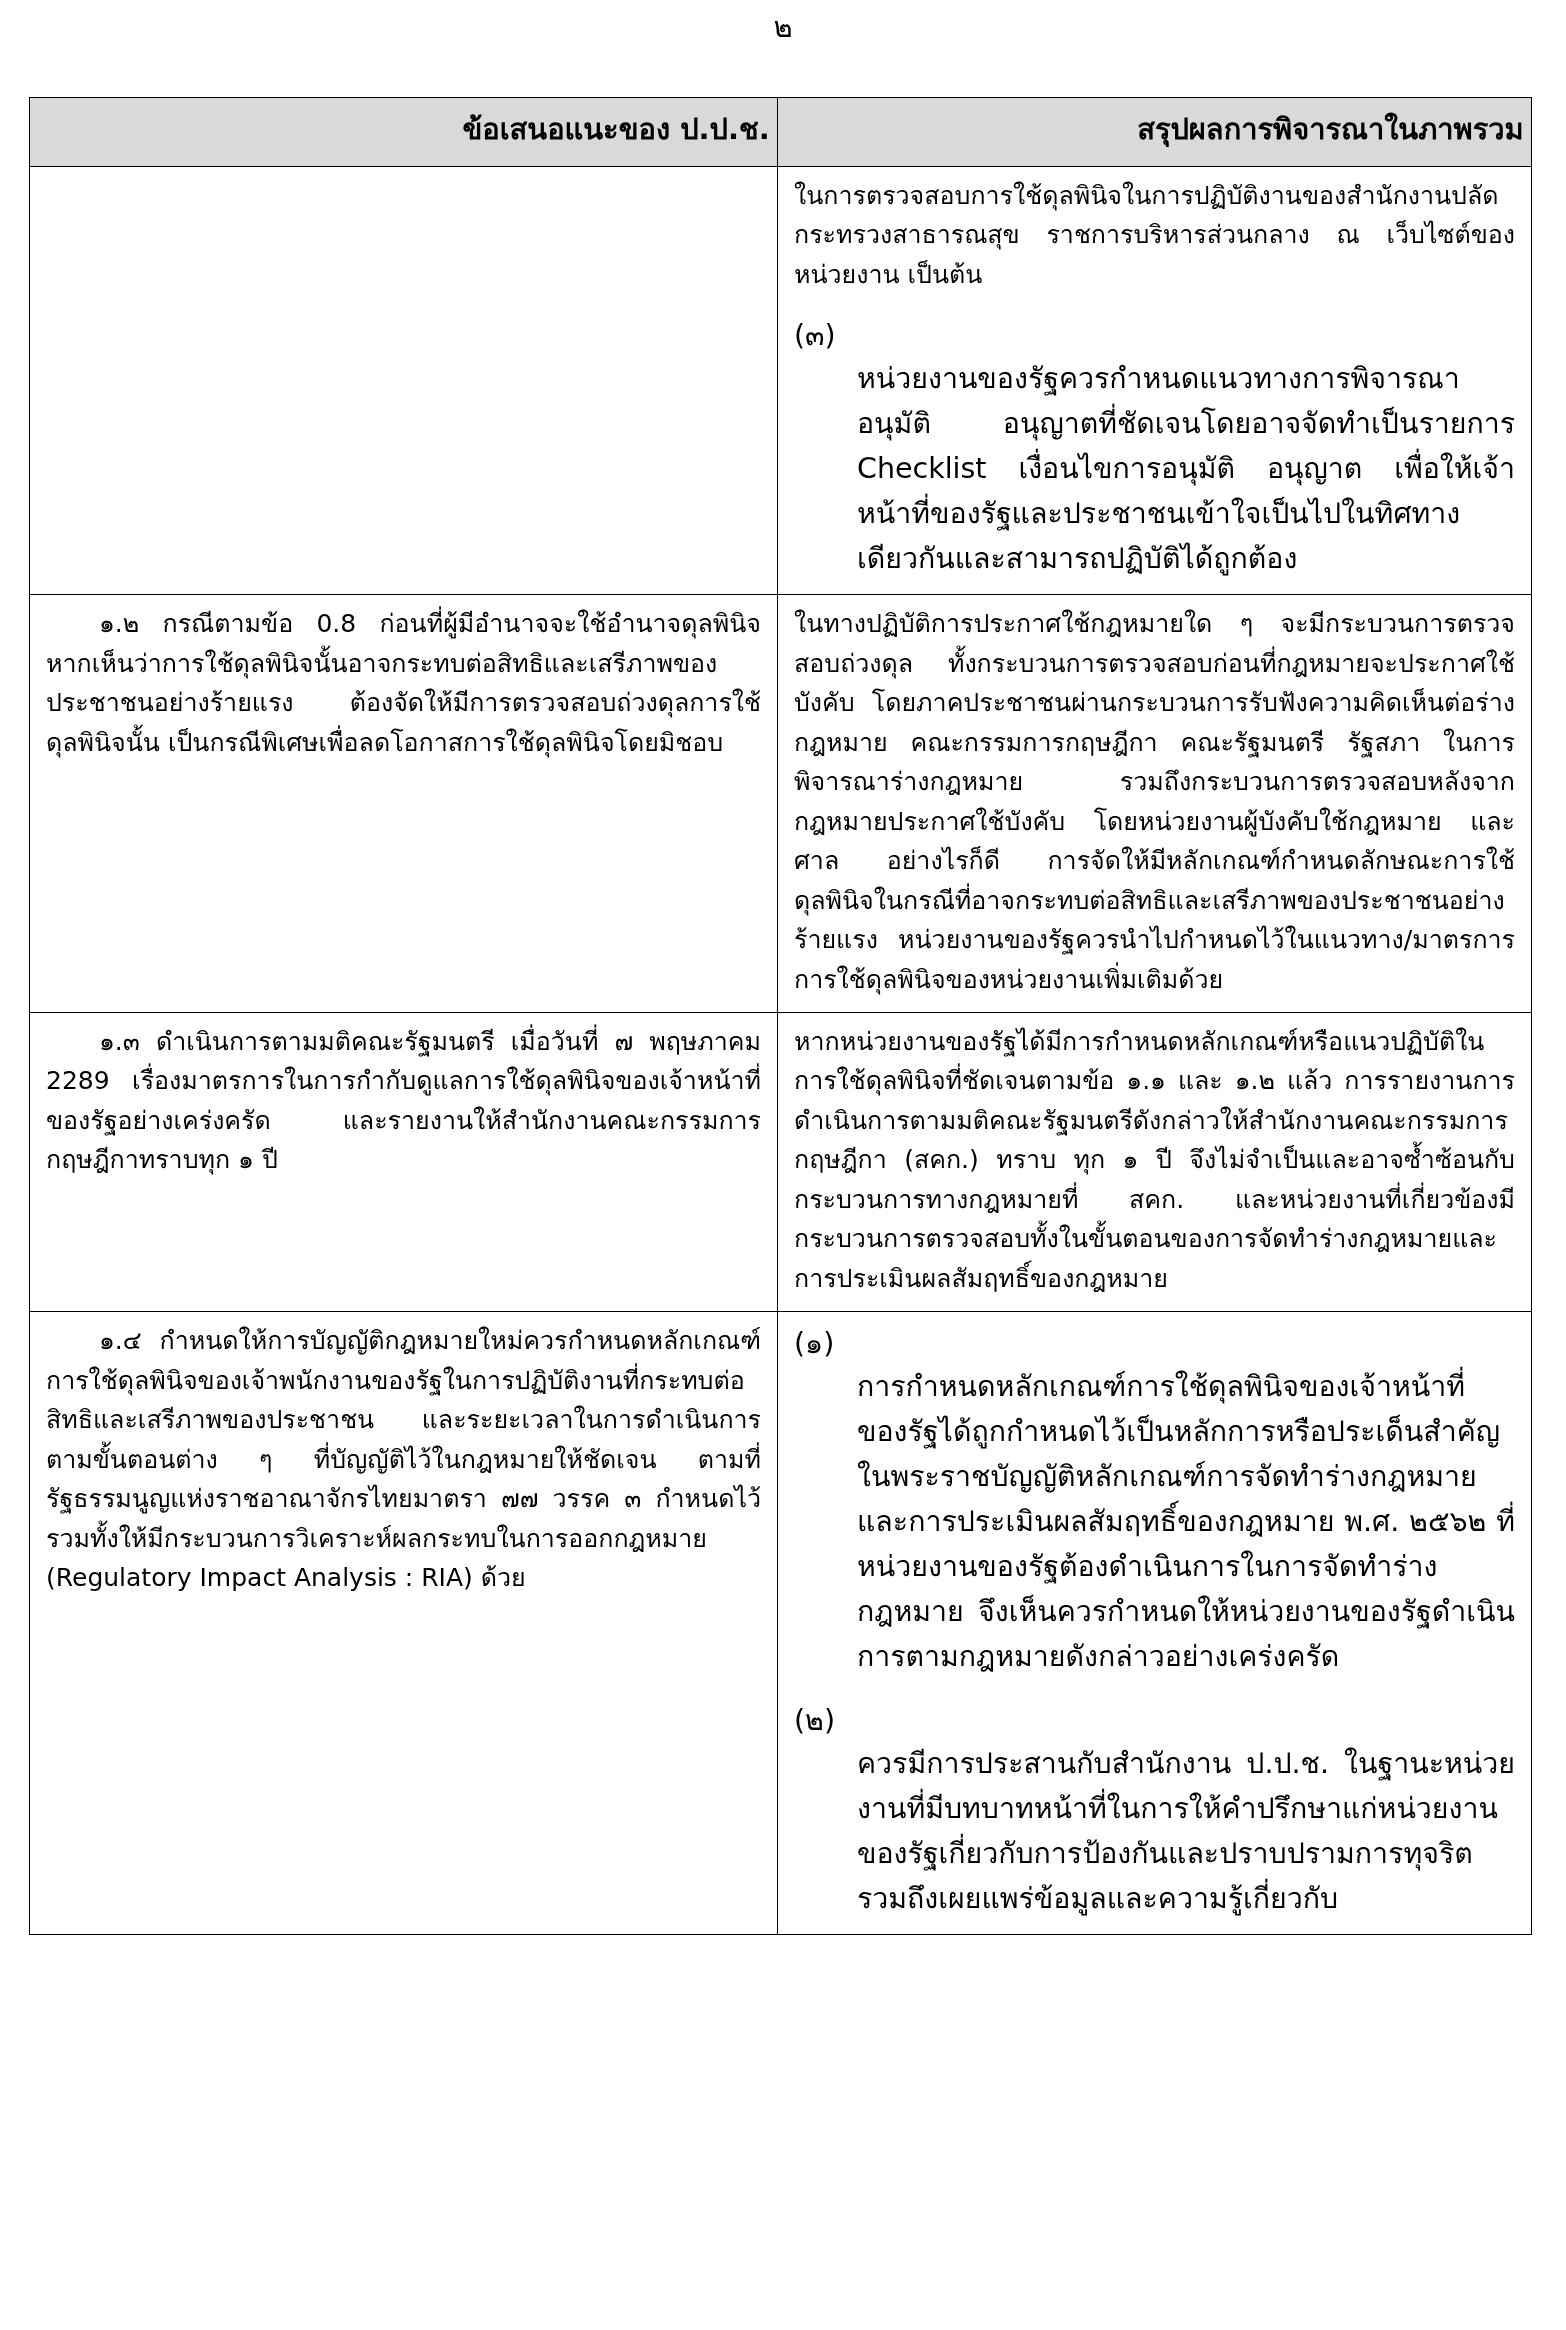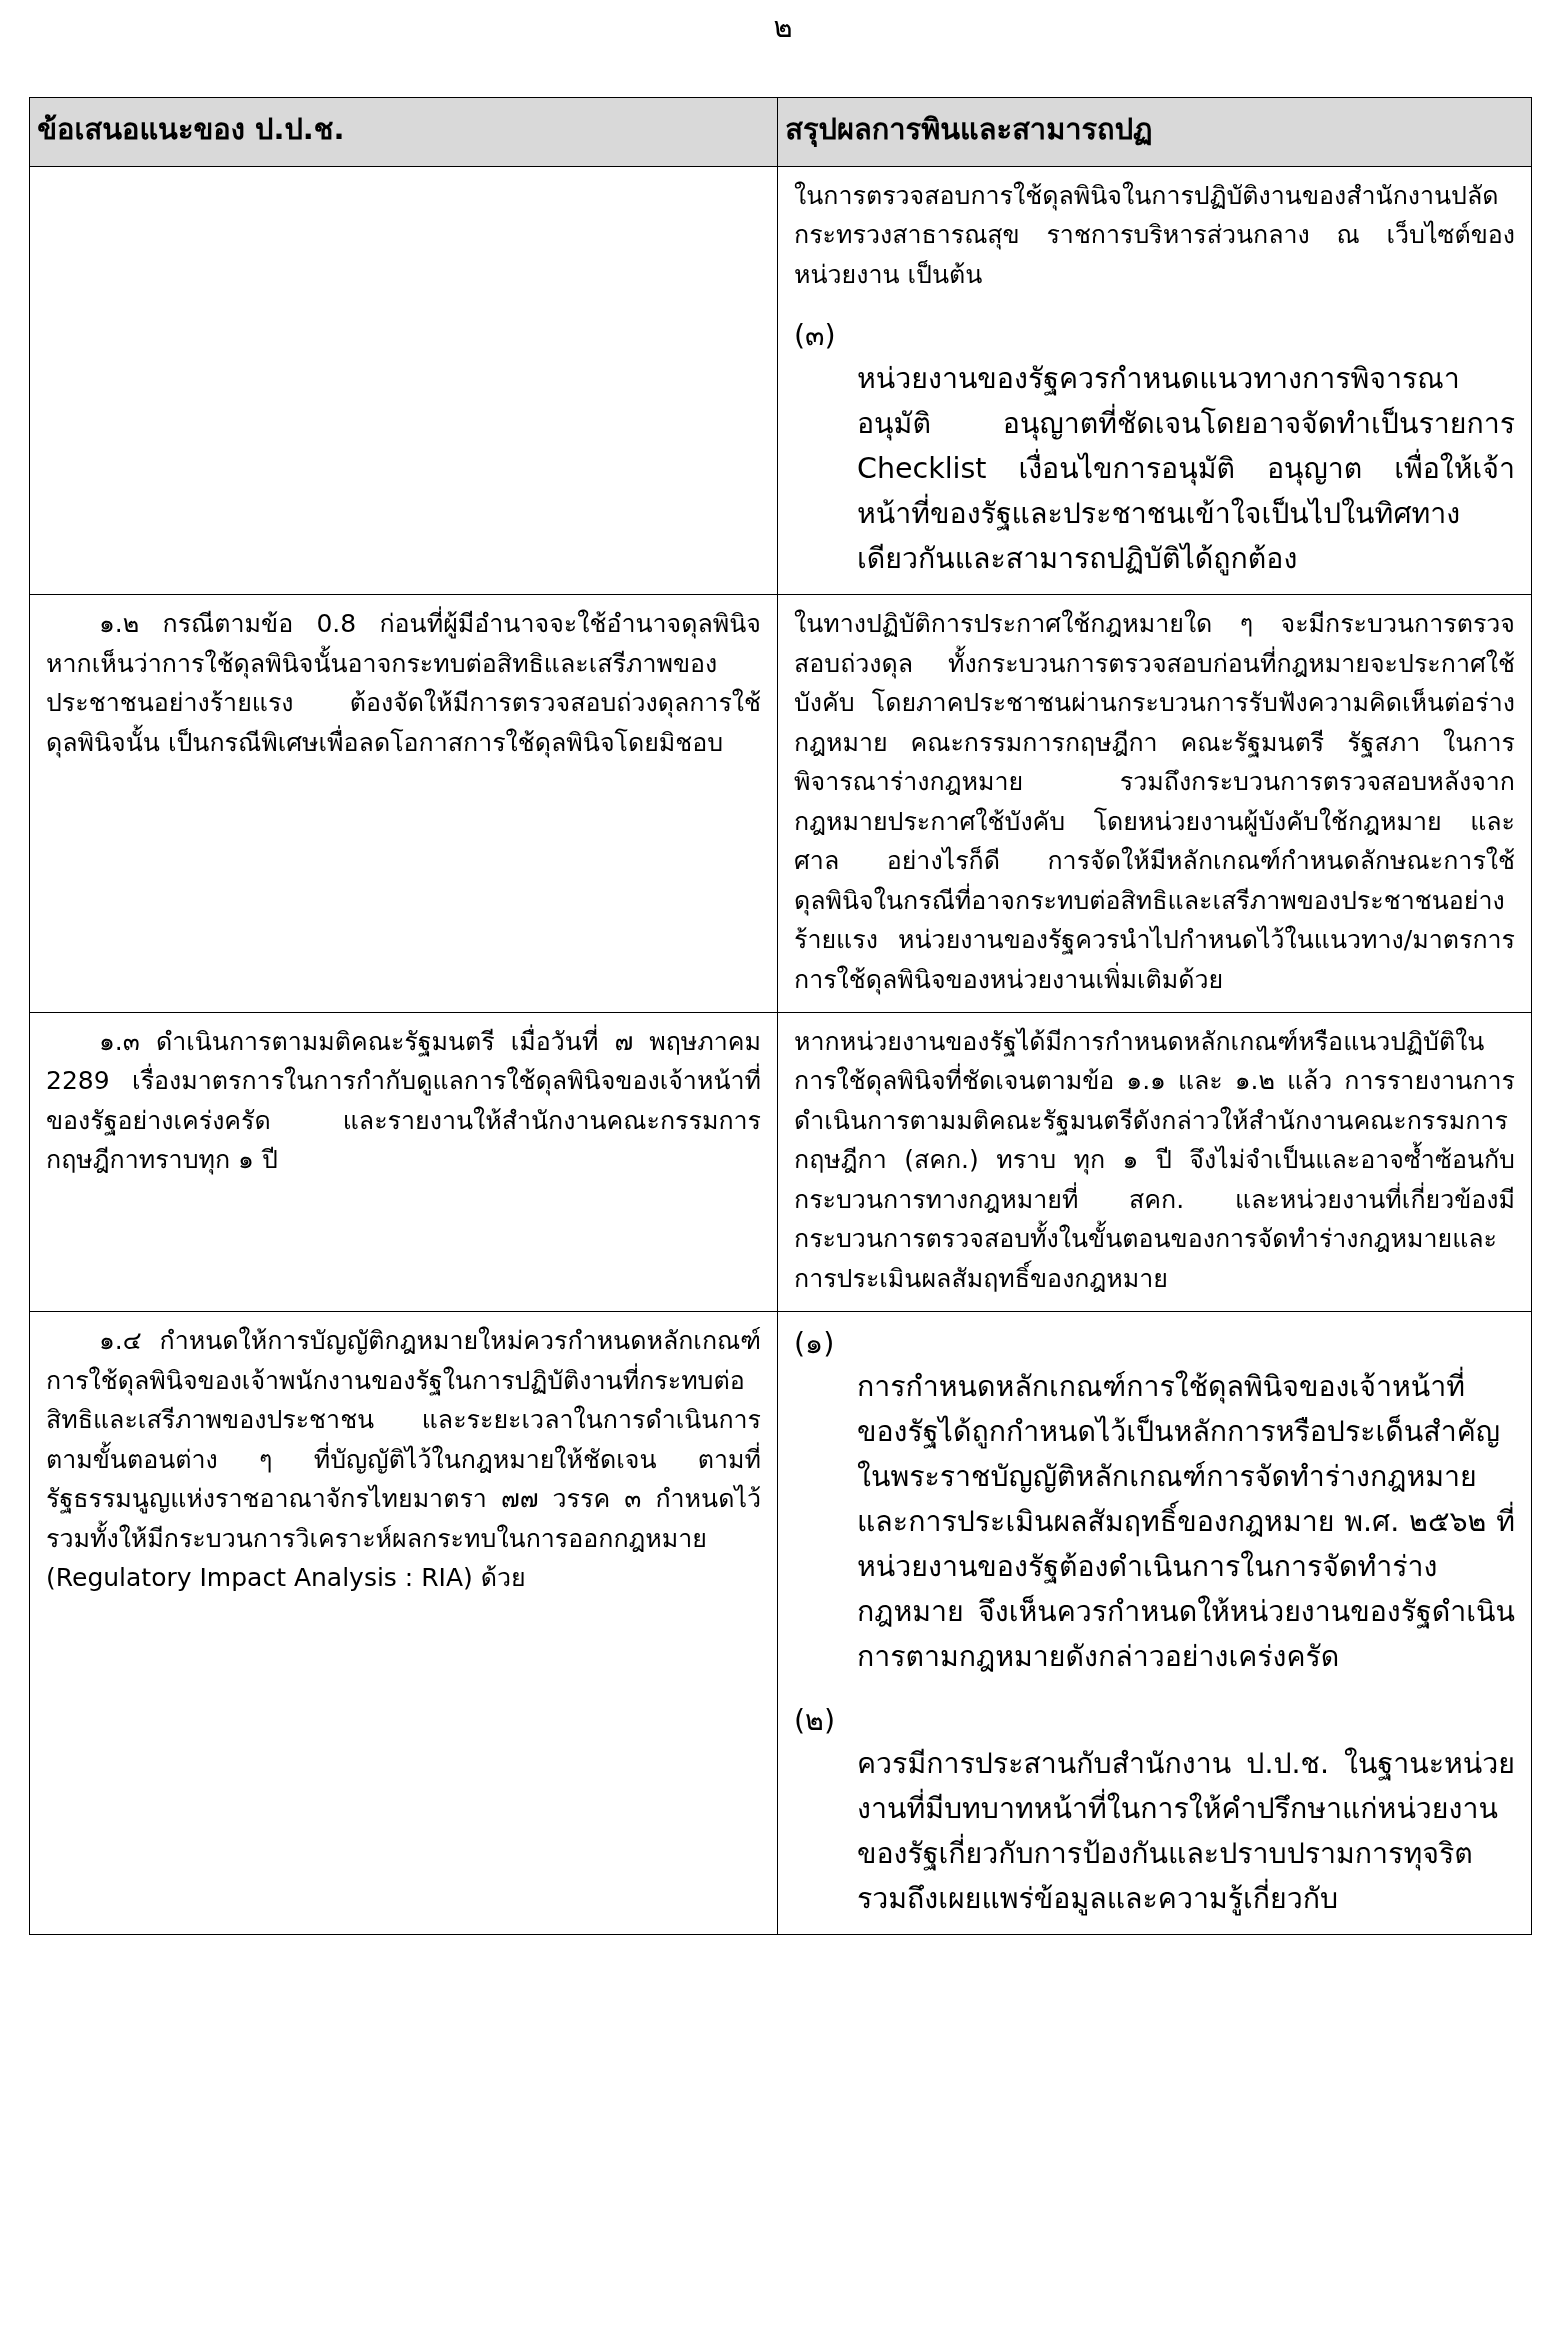--- a/index.html
+++ b/index.html
@@ -51,21 +51,21 @@
   .doc-table th,
   .doc-table td {
     border: 1.5px solid #000000;
     vertical-align: top;
     padding: 0;
     box-sizing: border-box;
   }
 
   .doc-table thead th {
     background: #d9d9d9;
-    text-align: left;
+    text-align: right;
     font-weight: bold;
     font-size: 29px;
     line-height: 1.35;
     padding: 11.7px 7.3px 16px 7.3px;
     height: 69px;
   }
 
   .cell-inner {
     padding: 8.8px 16px 13px 16px;
   }
@@ -126,21 +126,21 @@
   <div class="page-number">๒</div>
 
   <table class="doc-table">
     <colgroup>
       <col class="col-left">
       <col class="col-right">
     </colgroup>
     <thead>
       <tr>
         <th>ข้อเสนอแนะของ ป.ป.ช.</th>
-        <th>สรุปผลการพินและสามารถปฏ</th>
+        <th>สรุปผลการพิจารณาในภาพรวม</th>
       </tr>
     </thead>
     <tbody>
 
       <tr>
         <td>
           <div class="cell-inner empty-cell"></div>
         </td>
         <td>
           <div class="cell-inner">

